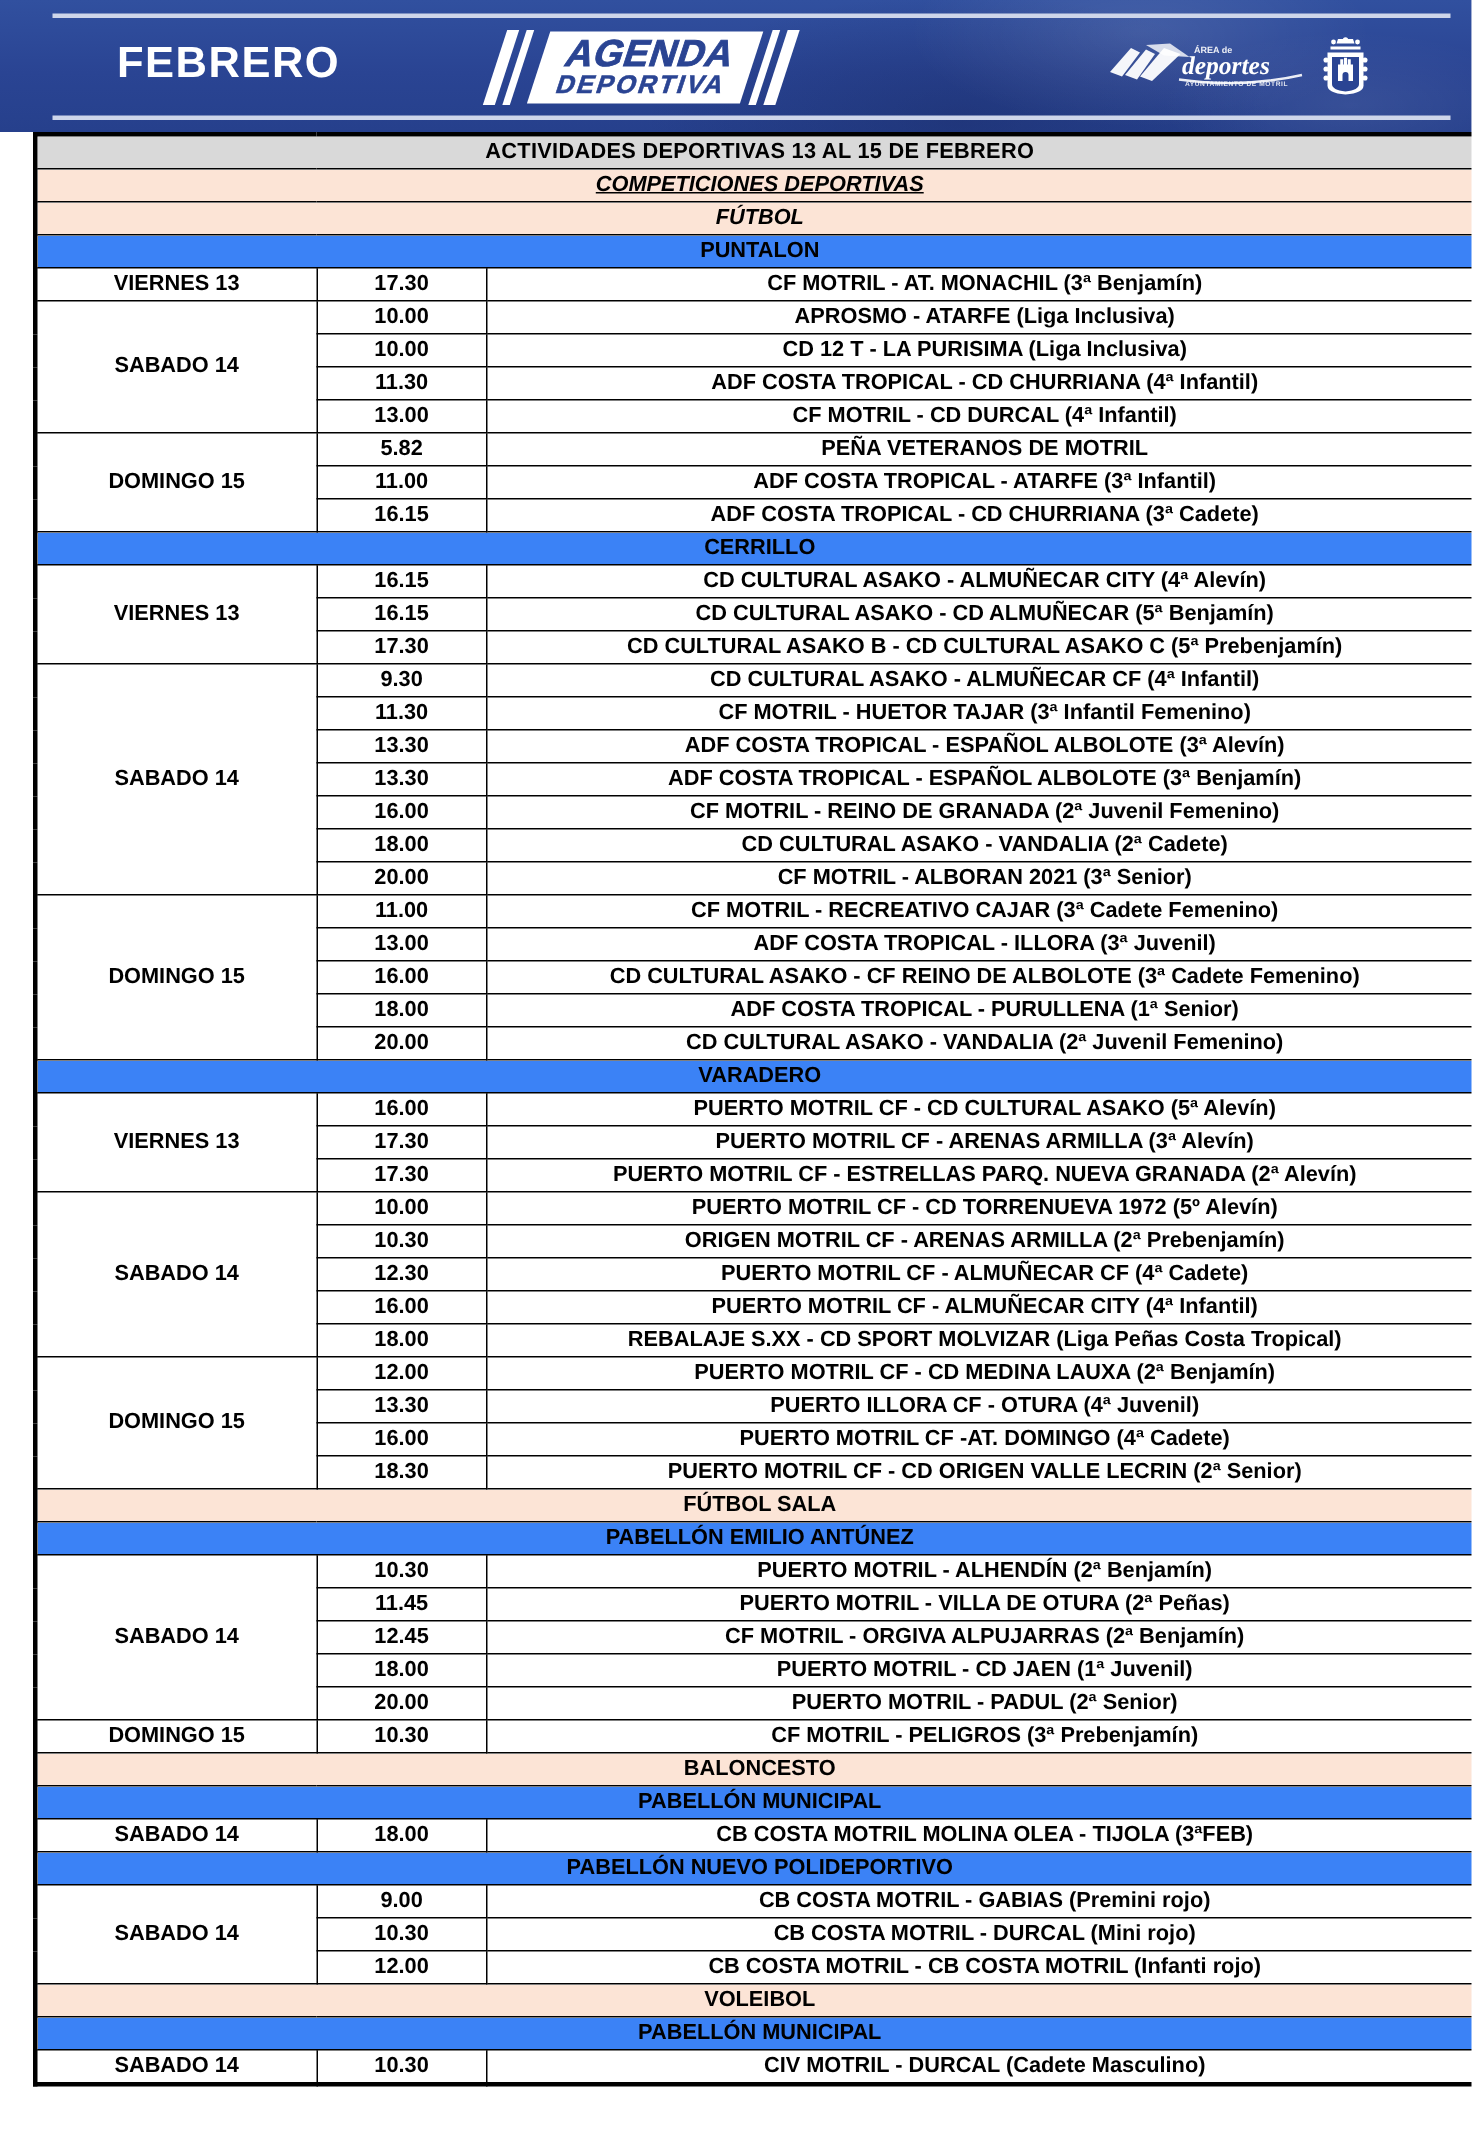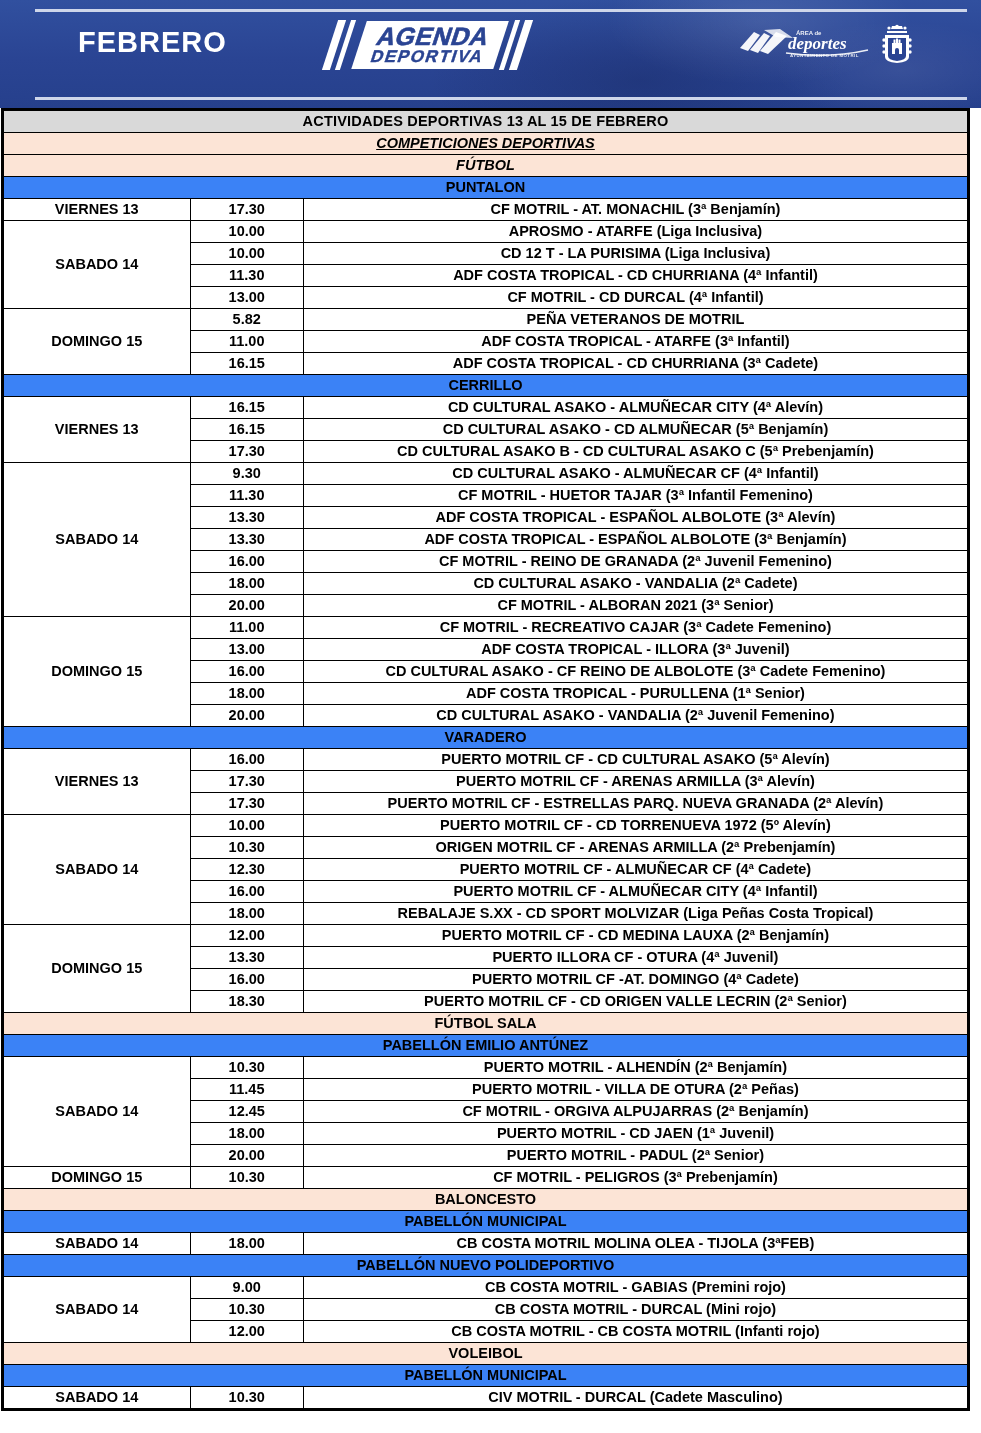--- a/index.html
+++ b/index.html
@@ -12,21 +12,21 @@
     width: 981px;
     height: 1433px;
     font-family: "Liberation Sans", sans-serif;
     overflow: hidden;
   }
 
   
   .banner {
     position: relative;
     width: 981px;
-    height: 108px;
+    height: 88px;
     background: #2d4a9a;
     background-image:
       radial-gradient(ellipse 220px 90px at 760px 22px, rgba(255,255,255,0.10), rgba(255,255,255,0) 70%),
       radial-gradient(ellipse 180px 70px at 900px 70px, rgba(255,255,255,0.07), rgba(255,255,255,0) 70%),
       radial-gradient(ellipse 300px 120px at 640px 80px, rgba(20,35,90,0.35), rgba(20,35,90,0) 70%),
       linear-gradient(180deg, #31509f 0%, #2a4493 55%, #26408c 100%);
     overflow: hidden;
   }
   .banner-rule {
     position: absolute;
@@ -106,21 +106,21 @@
     left: 879px;
     top: 24px;
     width: 36px;
     height: 40px;
   }
 
   
   .sheet {
     width: 981px;
     box-sizing: border-box;
-    padding: 0 8px 0 1px;
+    padding: 0 8px 0 22px;
   }
   table.agenda {
     border-collapse: collapse;
     table-layout: fixed;
     width: 969px;
     margin: 0;
     border-left: 3px solid #000;
     border-right: 3px solid #000;
     border-top: 3px solid #000;
     border-bottom: 3px solid #000;

